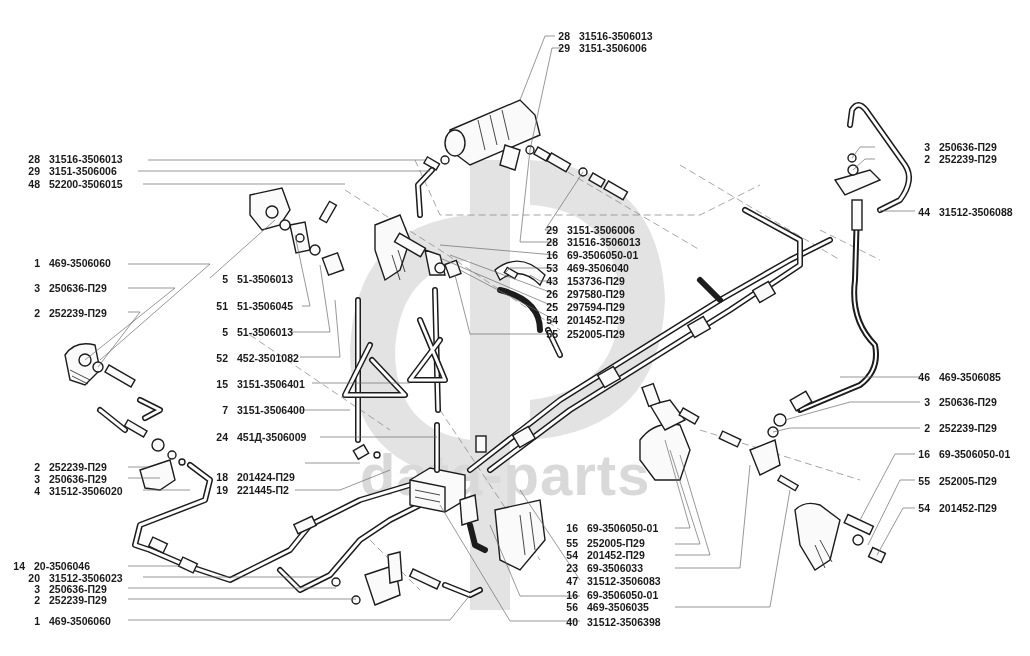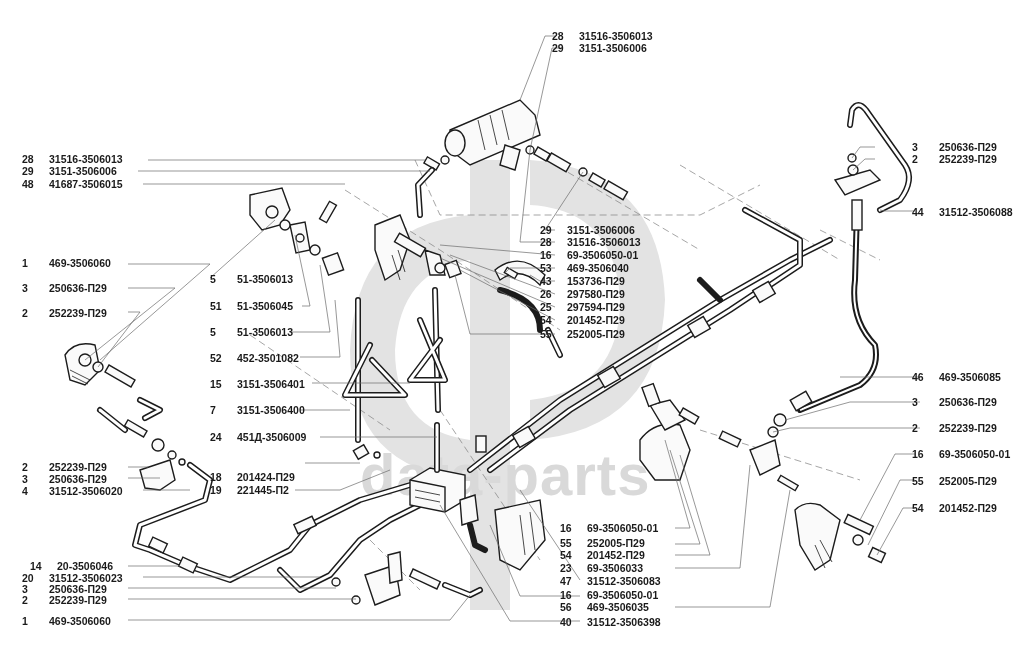--- a/index.html
+++ b/index.html
@@ -1,20 +1,20 @@
 <!DOCTYPE html>
 <html><head>
 <meta charset="utf-8">
 <style>
   html,body{margin:0;padding:0;background:#ffffff;}
   #stage{position:relative;width:1030px;height:656px;overflow:hidden;background:#ffffff;
     font-family:"Liberation Sans", sans-serif;}
   #art{position:absolute;left:0;top:0;width:1030px;height:656px;}
   .lbl{position:absolute;font-size:10.5px;font-weight:bold;color:#1a1a1a;white-space:nowrap;line-height:12px;}
-  .lbl .num{display:inline-block;width:18px;text-align:left;margin-right:9px;}
+  .lbl .num{display:inline-block;width:18px;text-align:right;margin-right:9px;}
   .wm-text{font-family:"Liberation Sans", sans-serif;font-weight:bold;font-size:58px;fill:#d9d9d9;letter-spacing:1px;}
   .lead{stroke:#6b6b6b;stroke-width:0.7;fill:none;}
   .dash{stroke:#808080;stroke-width:0.7;fill:none;stroke-dasharray:7 4;}
   .part{stroke:#1c1c1c;stroke-width:1.4;fill:#fafafa;}
   .pipe{stroke:#1c1c1c;stroke-width:6;fill:none;stroke-linecap:round;stroke-linejoin:round;}
   .pipe-in{stroke:#ffffff;stroke-width:3;fill:none;stroke-linecap:round;stroke-linejoin:round;}
   .hatch{stroke:#1c1c1c;stroke-width:0.8;}
 </style>
 </head>
 <body>
@@ -255,31 +255,31 @@
       <path class="lead" d="M675 607 L770 607 L790 490"></path>
       <path class="lead" d="M580 621 L510 621 L440 505"></path>
     </g>
   </svg>
 
   <div class="lbl" style="left:552px;top:30px"><span class="num">28</span><span>31516-3506013</span></div>
   <div class="lbl" style="left:552px;top:42px"><span class="num">29</span><span>3151-3506006</span></div>
 
   <div class="lbl" style="left:22px;top:153px"><span class="num">28</span><span>31516-3506013</span></div>
   <div class="lbl" style="left:22px;top:165px"><span class="num">29</span><span>3151-3506006</span></div>
-  <div class="lbl" style="left:22px;top:178px"><span class="num">48</span><span>41687-3506015</span></div>
+  <div class="lbl" style="left:22px;top:178px"><span class="num">48</span><span>52200-3506015</span></div>
 
   <div class="lbl" style="left:22px;top:257px"><span class="num">1</span><span>469-3506060</span></div>
   <div class="lbl" style="left:22px;top:282px"><span class="num">3</span><span>250636-П29</span></div>
   <div class="lbl" style="left:22px;top:307px"><span class="num">2</span><span>252239-П29</span></div>
 
   <div class="lbl" style="left:22px;top:461px"><span class="num">2</span><span>252239-П29</span></div>
   <div class="lbl" style="left:22px;top:473px"><span class="num">3</span><span>250636-П29</span></div>
   <div class="lbl" style="left:22px;top:485px"><span class="num">4</span><span>31512-3506020</span></div>
 
-  <div class="lbl" style="left:30px;top:560px"><span class="num">14</span><span>20-3506046</span></div>
+  <div class="lbl" style="left:7px;top:560px"><span class="num">14</span><span>20-3506046</span></div>
   <div class="lbl" style="left:22px;top:572px"><span class="num">20</span><span>31512-3506023</span></div>
   <div class="lbl" style="left:22px;top:583px"><span class="num">3</span><span>250636-П29</span></div>
   <div class="lbl" style="left:22px;top:594px"><span class="num">2</span><span>252239-П29</span></div>
   <div class="lbl" style="left:22px;top:615px"><span class="num">1</span><span>469-3506060</span></div>
 
   <div class="lbl" style="left:210px;top:273px"><span class="num">5</span><span>51-3506013</span></div>
   <div class="lbl" style="left:210px;top:300px"><span class="num">51</span><span>51-3506045</span></div>
   <div class="lbl" style="left:210px;top:326px"><span class="num">5</span><span>51-3506013</span></div>
   <div class="lbl" style="left:210px;top:352px"><span class="num">52</span><span>452-3501082</span></div>
   <div class="lbl" style="left:210px;top:378px"><span class="num">15</span><span>3151-3506401</span></div>

